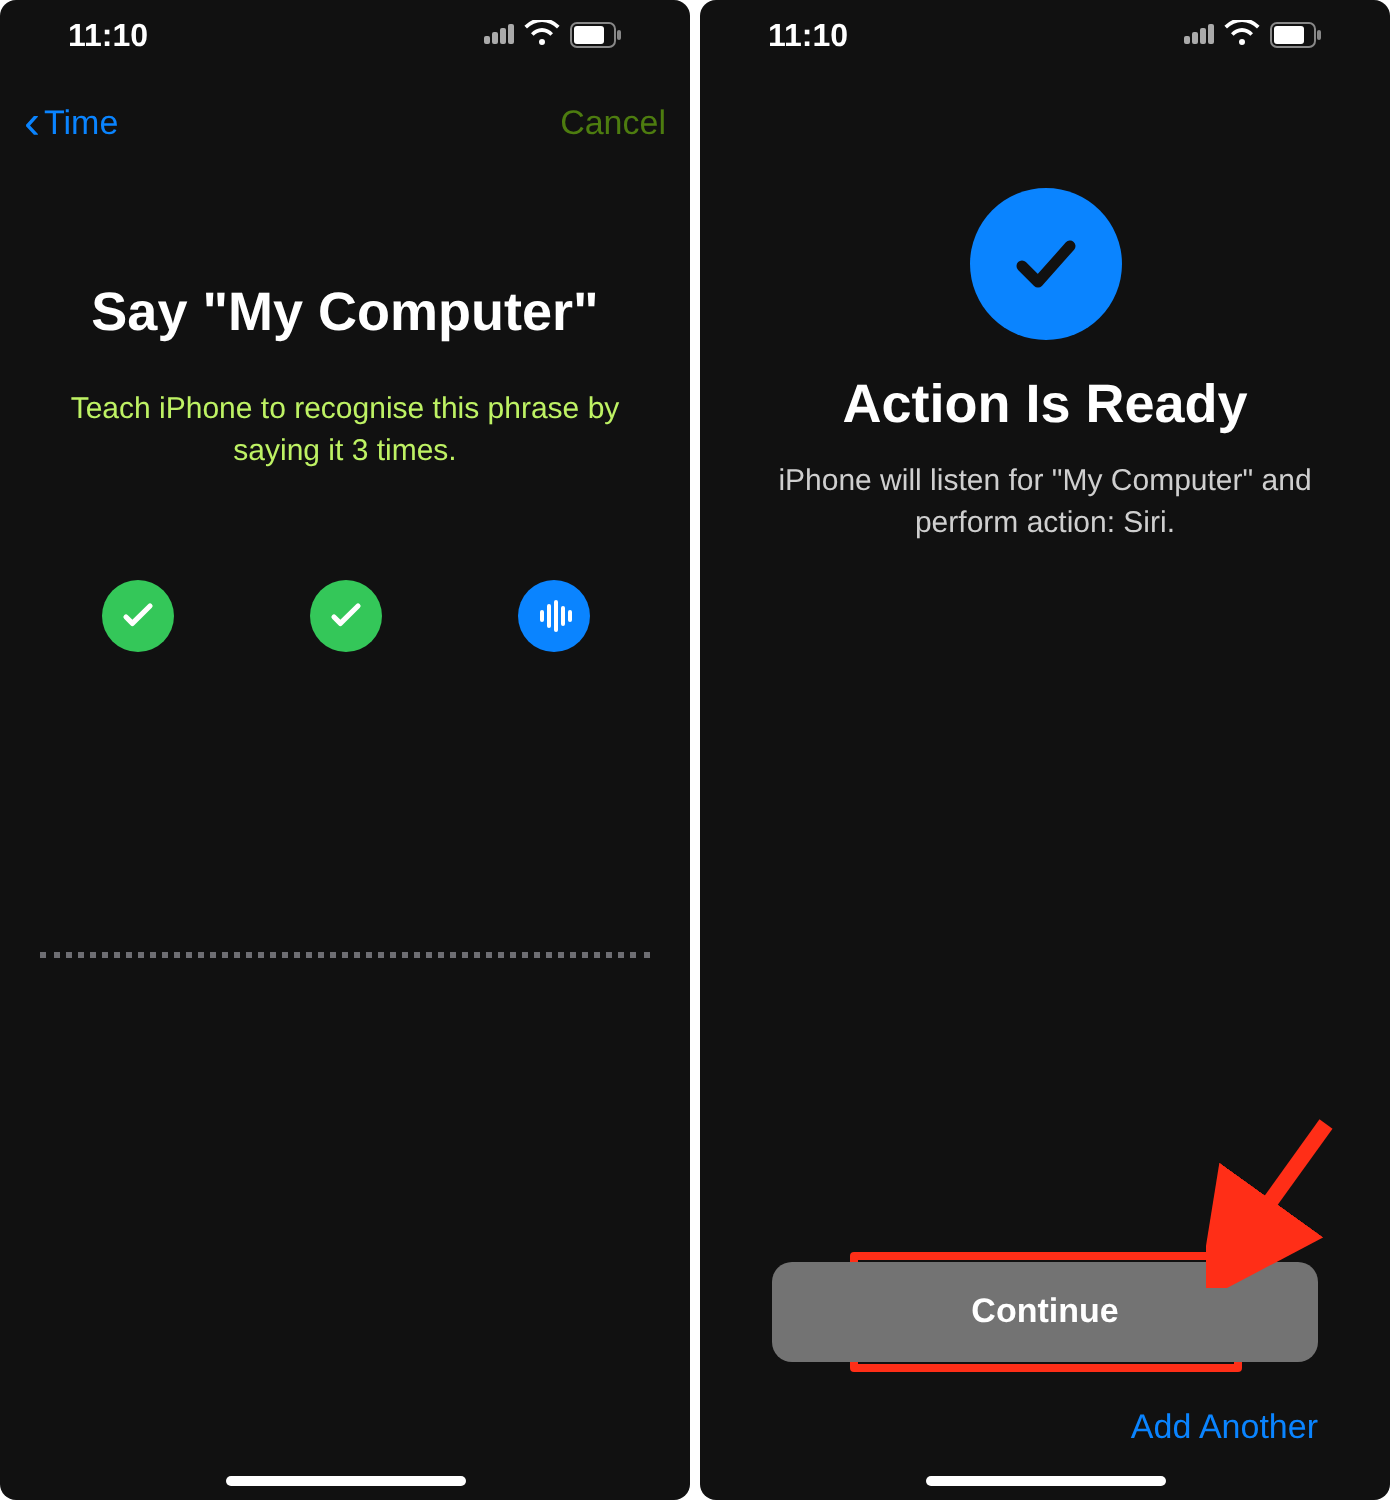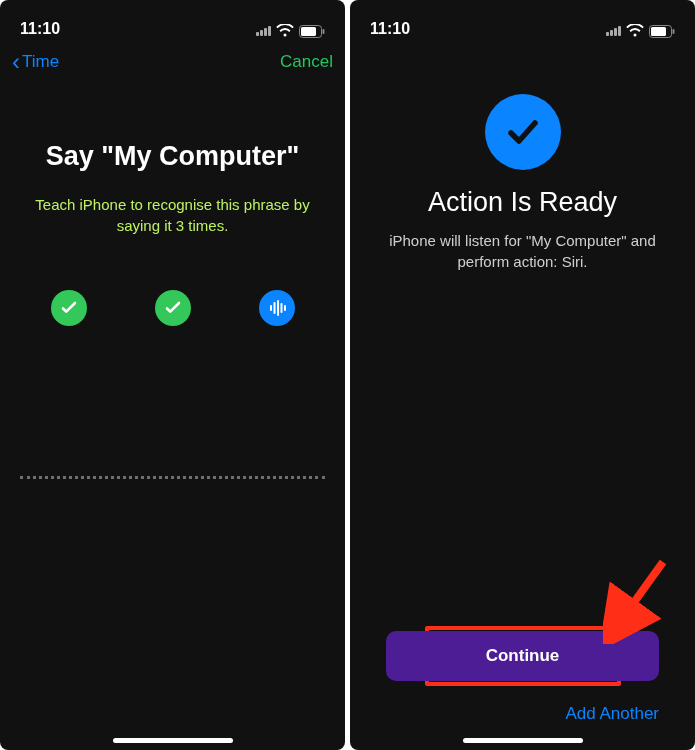--- a/index.html
+++ b/index.html
@@ -19,61 +19,61 @@
       color: #fff;
       position: relative;
       border-radius: 8px;
       overflow: hidden;
       display: flex;
       flex-direction: column;
     }
     .status-bar {
       display: flex;
       justify-content: space-between;
-      align-items: flex-end;
-      padding: 10px 20px 4px;
+      align-items: flex-start;
+      padding: 10px 34px 4px;
       height: 42px;
     }
     .status-time { font-weight: 600; font-size: 16px; }
     .status-icons { display: flex; gap: 5px; align-items: center; }
     .signal-dots { display:flex; align-items:flex-end; gap:1px; }
     .signal-dots span { width:3px; background:#aaa; border-radius:1px; }
     .signal-dots span:nth-child(1){height:4px} .signal-dots span:nth-child(2){height:6px}
     .signal-dots span:nth-child(3){height:8px;} .signal-dots span:nth-child(4){height:10px;}
     .wifi-icon, .battery-icon { display:inline-flex; }
     .nav-bar {
       display: flex;
       justify-content: space-between;
       align-items: center;
       padding: 8px 12px 10px;
     }
     .back-btn { display:flex; align-items:center; color:#0a84ff; font-size:17px; gap:2px; }
     .back-chevron { font-size:24px; line-height:1; font-weight:300; }
-    .cancel-btn { color:#22c55e; font-size:17px; }
+    .cancel-btn { color:#4d7c0f; font-size:17px; }
     .content { flex:1; padding: 14px 20px 0; text-align:center; display:flex; flex-direction:column; }
     .title { font-size:27px; font-weight:700; line-height:1.2; margin-top:42px; }
-    .title2 { font-size:27px; font-weight:400; line-height:1.2; margin-top:16px; }
+    .title2 { font-size:27px; font-weight:700; line-height:1.2; margin-top:16px; }
     .subtitle { font-size:15px; color:#bef264; margin-top:22px; line-height:1.4; padding:0 6px; }
     .subtitle2 { font-size:15px; color:#cfcfcf; margin-top:12px; line-height:1.4; padding:0 10px; }
     .indicators { display:flex; justify-content:center; gap:68px; margin-top:54px; }
     .ind { width:36px; height:36px; border-radius:50%; display:flex; align-items:center; justify-content:center; }
     .ind.green { background:#34c759; }
     .ind.blue  { background:#0a84ff; }
     .dotted-line {
       margin-top:150px;
       height:0;
       border-top:3px dotted #6e6e73;
     }
     .check-circle {
       width:76px; height:76px; border-radius:50%; background:#0a84ff;
       display:flex; align-items:center; justify-content:center; margin:38px auto 0;
     }
     .bottom-area { margin-top:auto; padding:0 16px 26px; }
     .continue-btn {
-      width:100%; background:#4c1d95; color:#fff; border:none; border-radius:10px;
+      width:100%; background:#737373; color:#fff; border:none; border-radius:10px;
       height:50px; font-size:17px; font-weight:600; cursor:pointer;
     }
     .red-box { border:4px solid #ff2e17; width:196px; height:60px; margin:-55px auto 0; pointer-events:none; border-radius:2px; }
     .add-another { text-align:right; margin-top:18px; color:#0a84ff; font-size:17px; }
     .home-indicator {
       position:absolute; bottom:7px; left:50%; transform:translateX(-50%);
       width:120px; height:5px; background:#fff; border-radius:3px;
     }
     .arrow { position:absolute; right:22px; bottom:106px; pointer-events:none; }
   </style>

